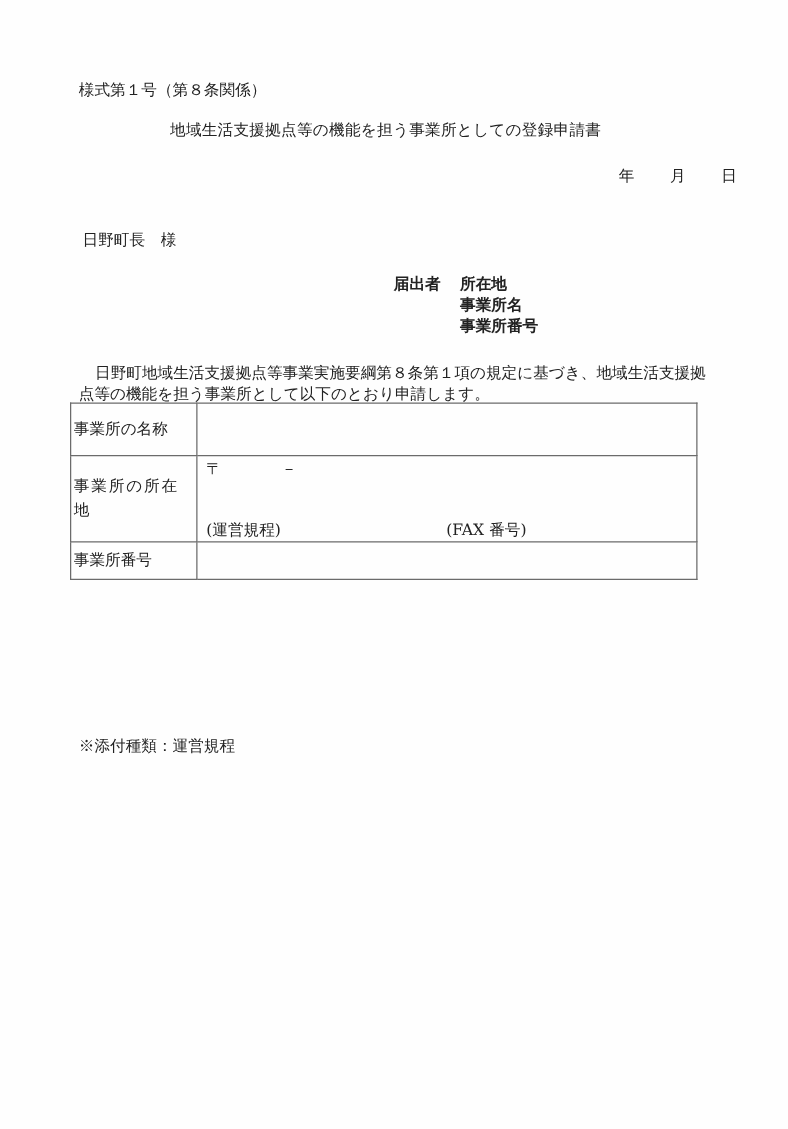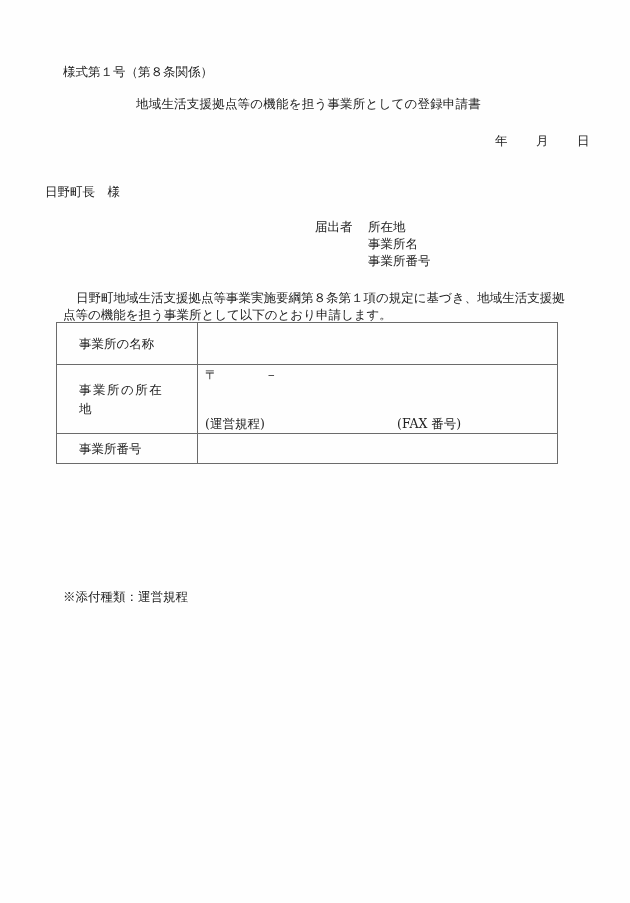--- a/index.html
+++ b/index.html
@@ -5,30 +5,30 @@
   html, body { margin:0; padding:0; }
   body {
     width:630px; height:903px; background:#fefefe; position:relative; overflow:hidden;
     font-family: "DejaVu Serif", "Liberation Serif", serif; color:#222; font-size:12.5px;
   }
   .abs { position:absolute; white-space:nowrap; line-height:16px; }
   #form-no { left:63px; top:64px; }
   #title { left:136px; top:96px; letter-spacing:0.2px; }
   #date { left:474px; top:133px;margin-left:21px; }
   #date span { display:inline-block; }
-  #addressee { left:45px; top:184px; }
+  #addressee { left:66px; top:184px; }
   #applicant { left:315px; top:219px; }
-  #applicant .row { height:17px; }
+  #applicant .row { height:17px;font-weight:bold; }
   #applicant .lbl { display:inline-block; width:53px; }
   #body-text { left:63px; top:289px; width:510px; white-space:normal; line-height:17px; text-indent:13px; }
   table#form-table {
     position:absolute; left:56px; top:322px; width:502px; border-collapse:collapse;
   }
   #form-table td { border:1px solid #6b6b6b; vertical-align:middle; padding:0; }
-  #form-table td.label { width:96px; padding:0 22px; line-height:19px; }
+  #form-table td.label { width:96px; padding:0 2px; line-height:19px;font-family:Liberation Serif, serif; }
   #form-table td.label.center { text-align:left; }
   #form-table td.label.justify { letter-spacing:1.5px; }
   #form-table td.value { padding-left:7px; }
   .r1 td { height:41px; }
   .r2 td { height:68px; }
   .r3 td { height:29px; }
   .r4 td { height:31px; }
   .r5 td { height:90px; }
   .addr { position:relative; height:68px; }
   .addr .postal { position:absolute; left:0; top:2px; }

